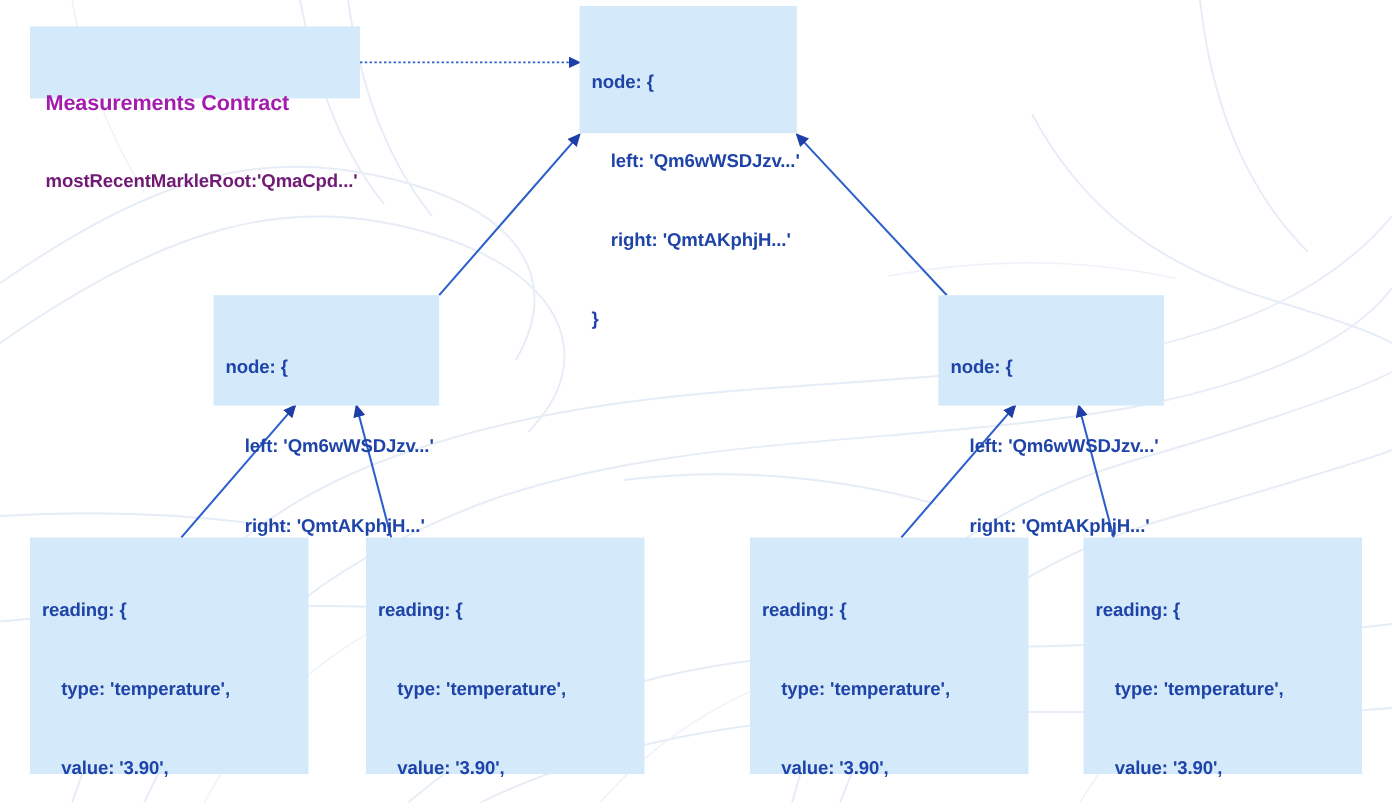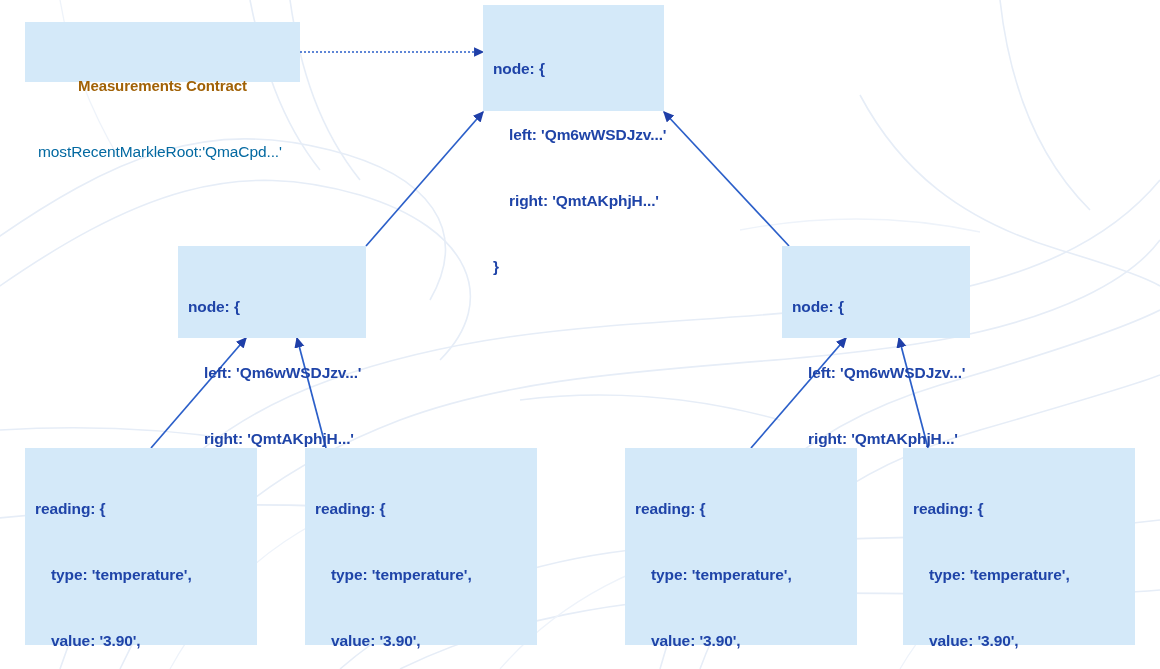--- a/index.html
+++ b/index.html
@@ -39,28 +39,27 @@
     letter-spacing: -0.1px;
     white-space: pre;
     box-sizing: border-box;
   }
   .box .ln {
     display: block;
     white-space: pre;
   }
   .contract-title {
     font-weight: 700;
-    font-size: 15px;
-    color: #a16207;
-    margin-left: 40px;
+    font-size: 18px;
+    color: #a21caf;
   }
   .contract-sub {
-    font-weight: 400;
+    font-weight: 700;
     font-size: 15.5px;
-    color: #0369a1;
+    color: #701a75;
   }
   .codeline {
     font-weight: 700;
   }
   .indent1 { padding-left: 16px; }
 </style>
 </head>
 <body>
 
 <div id="canvas">

